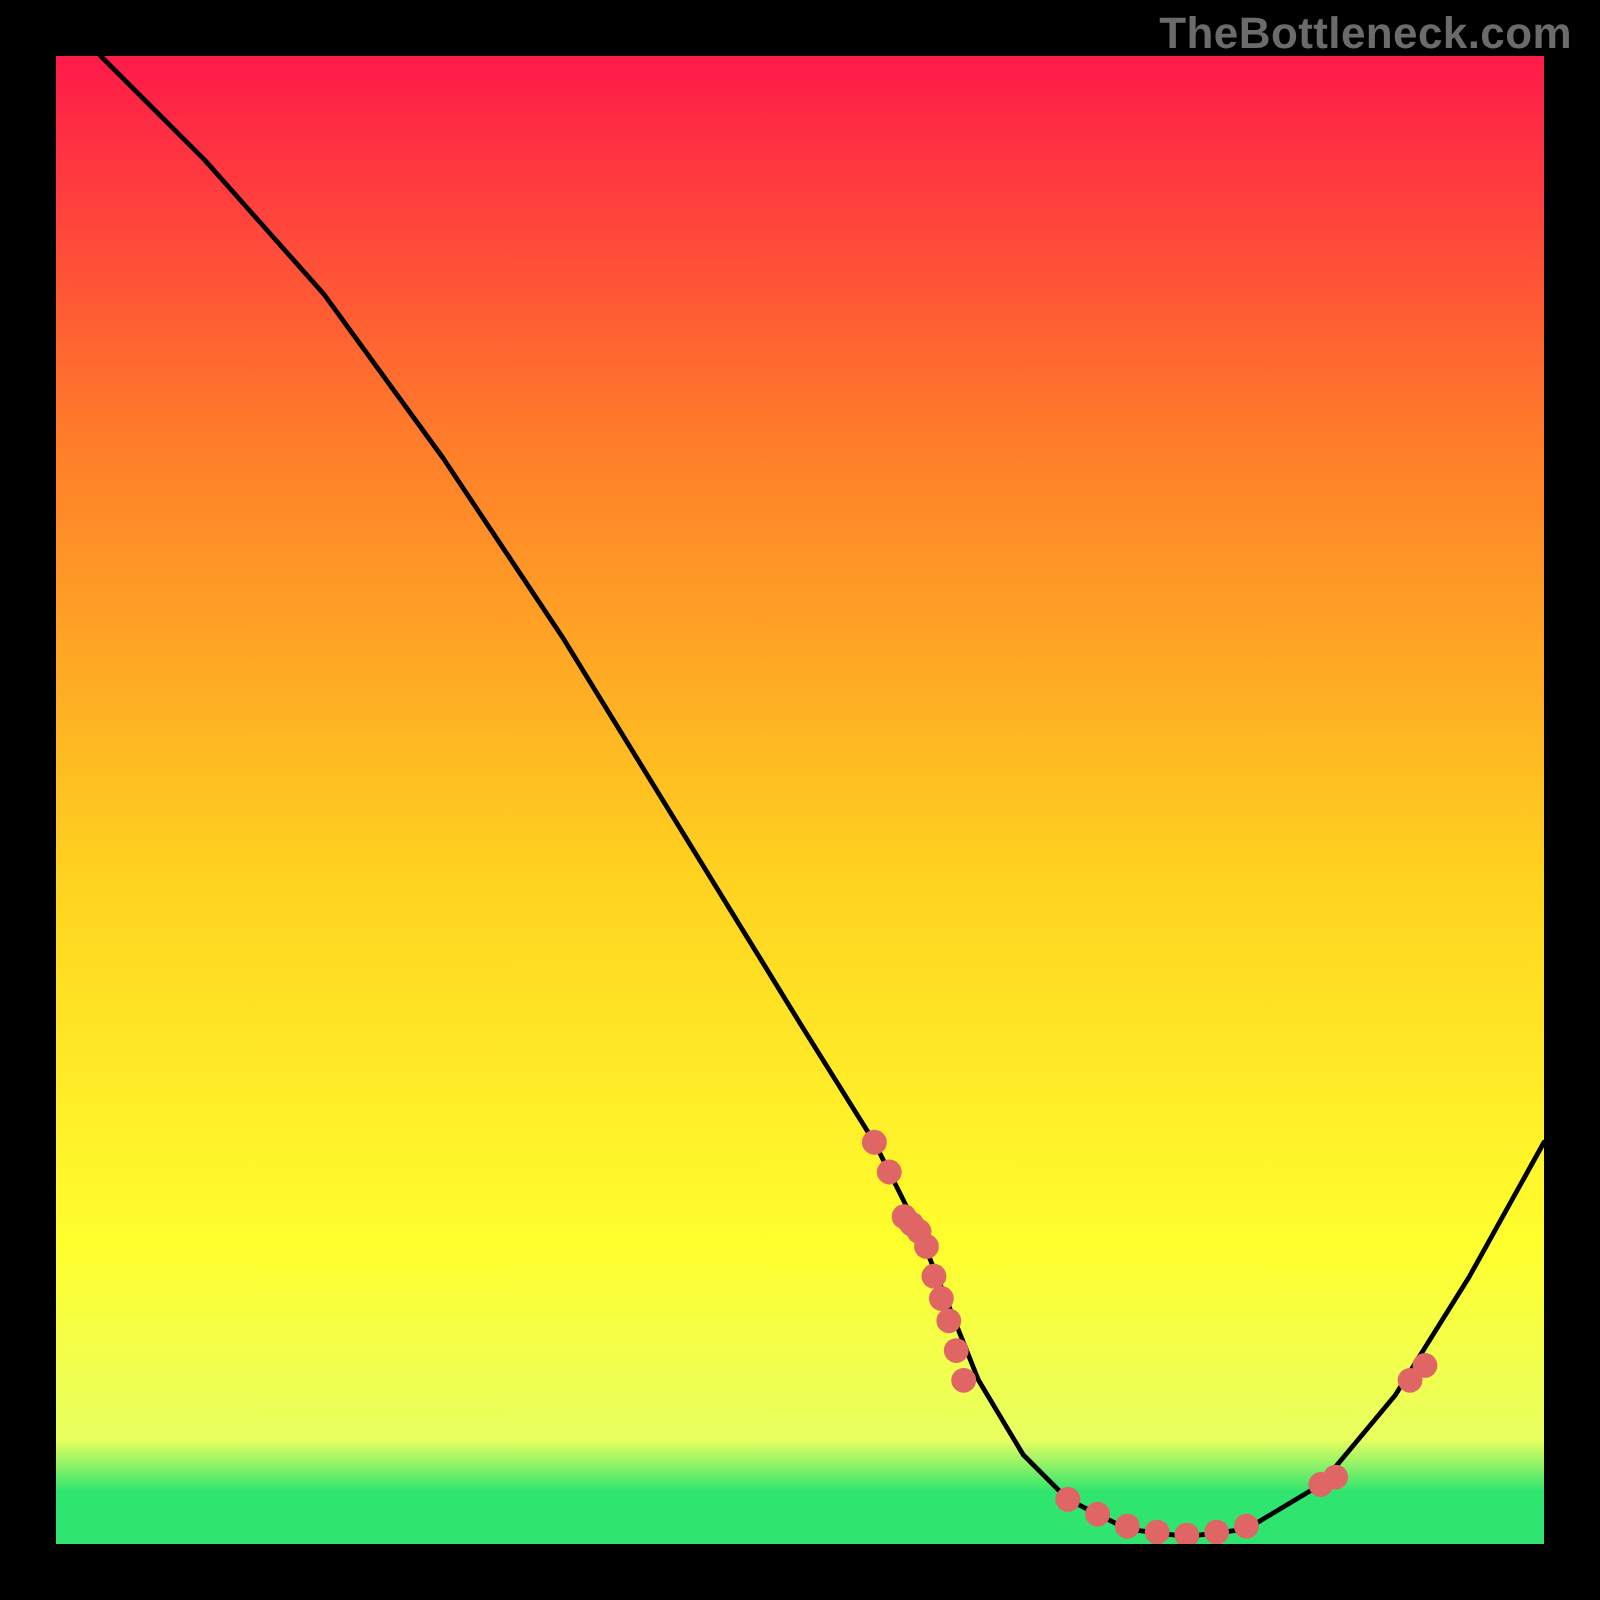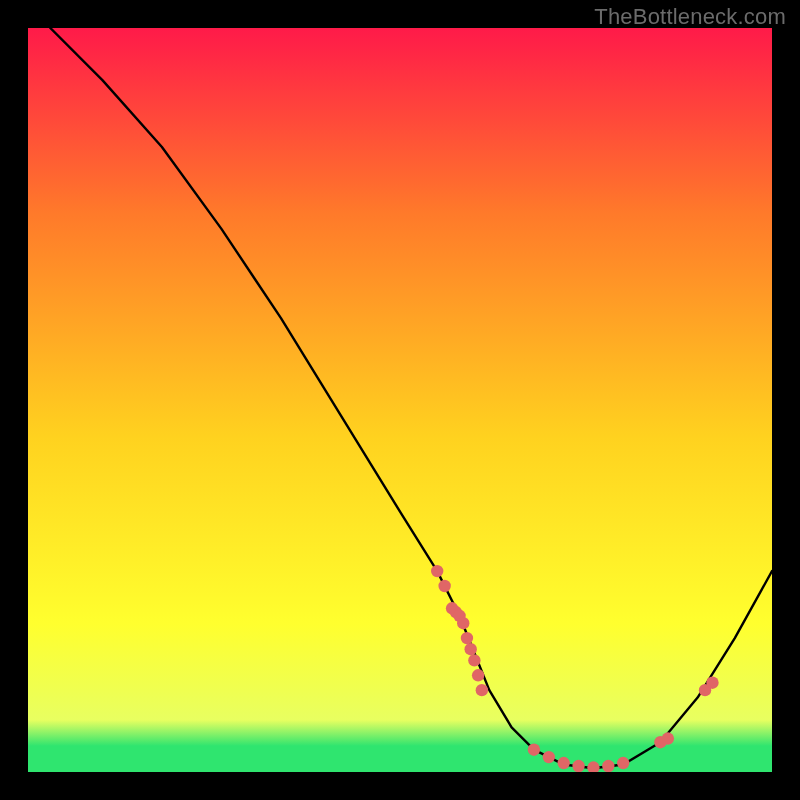--- a/index.html
+++ b/index.html
@@ -9,21 +9,21 @@
     background: #000;
     position: relative;
     font-family: Arial, sans-serif;
   }
   .watermark {
     position: absolute;
     top: 4px;
     right: 14px;
     color: #6b6b6b;
     font-size: 22px;
-    font-weight: normal;
+    font-weight: bold;
     letter-spacing: 0.2px;
     z-index: 10;
   }
   .plot-area {
     position: absolute;
     top: 28px;
     left: 28px;
     width: 744px;
     height: 744px;
     overflow: hidden;

